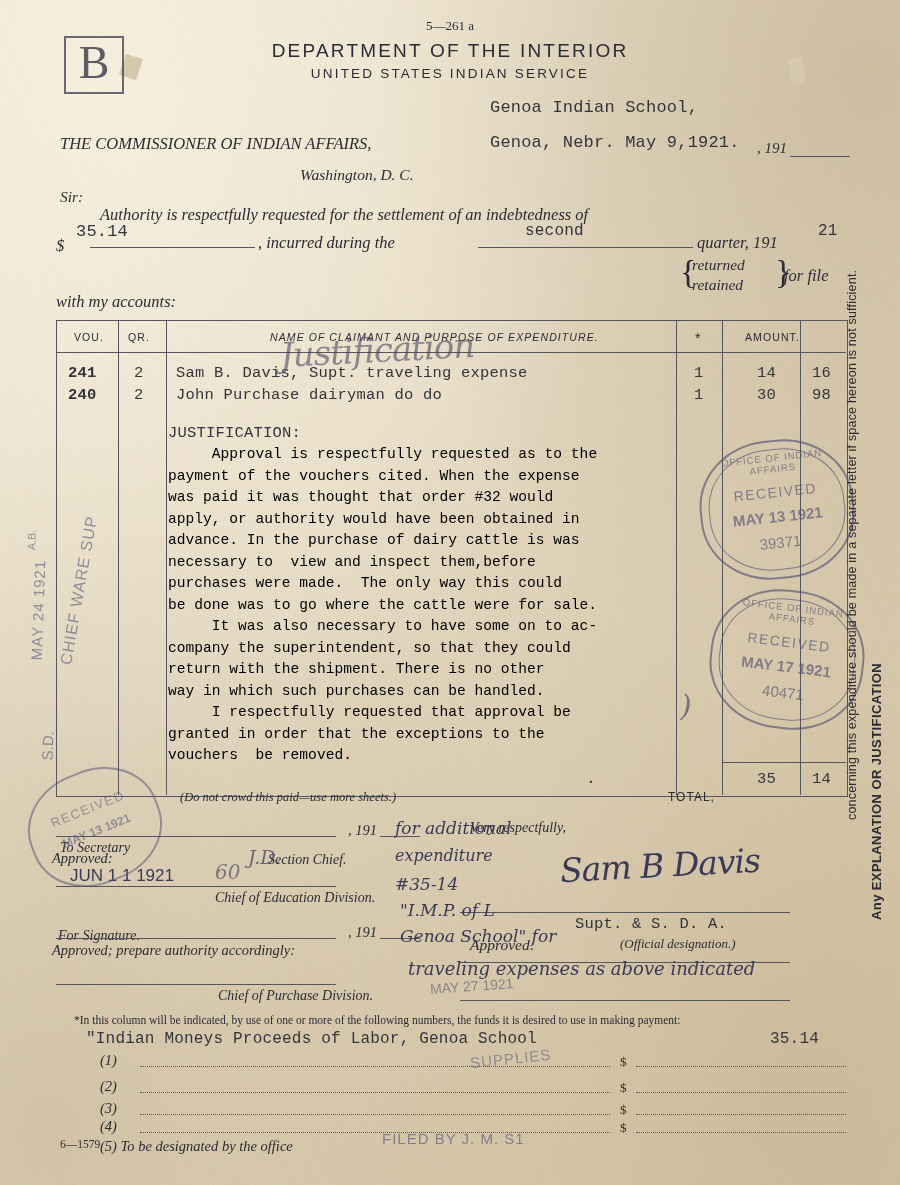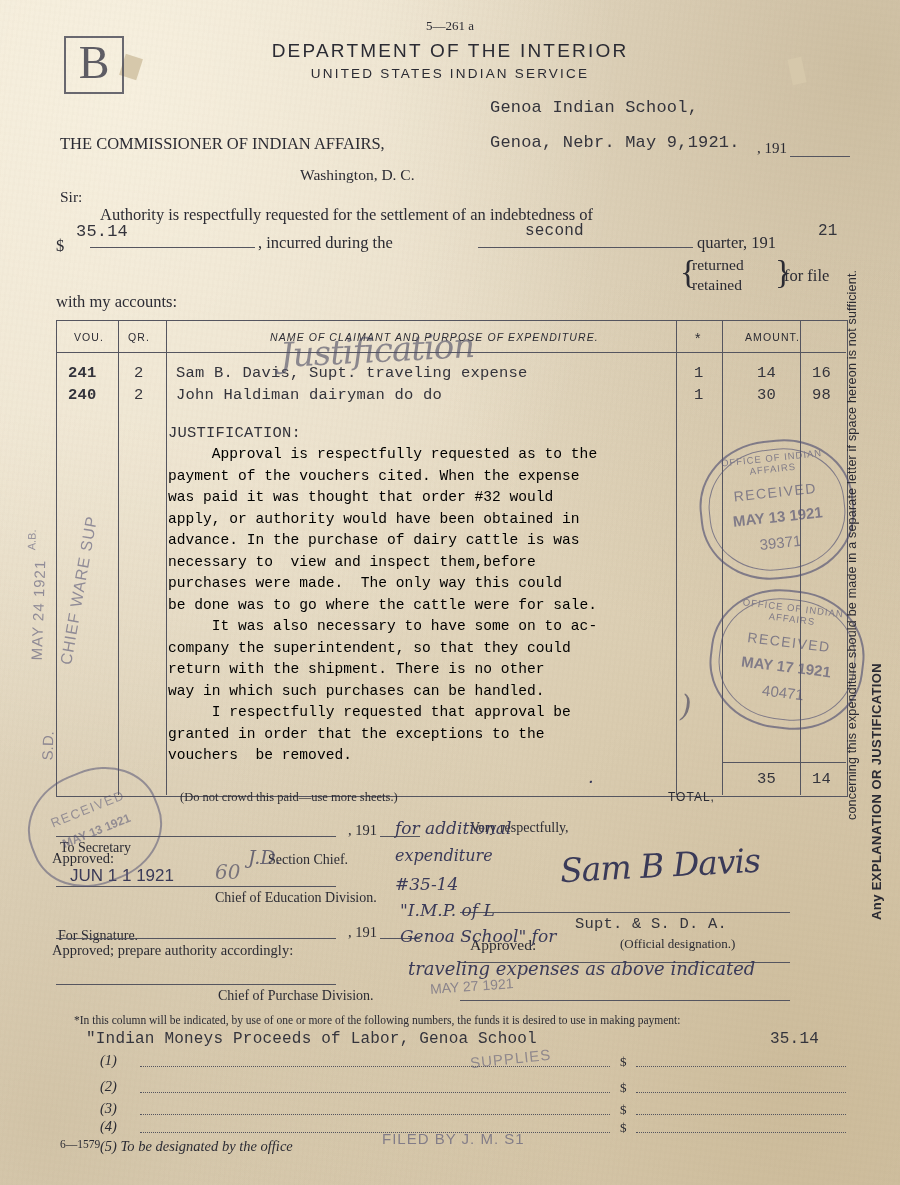--- a/index.html
+++ b/index.html
@@ -43,20 +43,21 @@
     pointer-events: none;
   }
 
   
   .typed {
     font-family: "Liberation Mono", monospace;
     letter-spacing: .2px;
     color: #34343c;
   }
   .ital {
+    font-style: italic;
     font-family: "Liberation Serif", serif;
   }
   .caps-head {
     font-family: "Liberation Sans", sans-serif;
     letter-spacing: 2.2px;
   }
   .abs { position: absolute; white-space: nowrap; }
 
   
   #form-number {
@@ -414,21 +415,21 @@
 
   <div class="abs typed row-vou" id="r1-vou">241</div>
   <div class="abs typed row-txt" id="r1-qr">2</div>
   <div class="abs typed row-txt" id="r1-name">Sam B. Davis,  Supt. traveling expense</div>
   <div class="abs typed row-txt" id="r1-star">1</div>
   <div class="abs typed row-txt" id="r1-d">14</div>
   <div class="abs typed row-txt" id="r1-c">16</div>
 
   <div class="abs typed row-vou" id="r2-vou">240</div>
   <div class="abs typed row-txt" id="r2-qr">2</div>
-  <div class="abs typed row-txt" id="r2-name">John Haldiman dairyman      do      do</div>
+  <div class="abs typed row-txt" id="r2-name">John Purchase dairyman      do      do</div>
   <div class="abs typed row-txt" id="r2-star">1</div>
   <div class="abs typed row-txt" id="r2-d">30</div>
   <div class="abs typed row-txt" id="r2-c">98</div>
 
   <div class="abs typed" id="just-head">JUSTIFICATION:</div>
   <div id="just-body">     Approval is respectfully requested as to the
 payment of the vouchers cited. When the expense
 was paid it was thought that order #32 would
 apply, or authority would have been obtained in
 advance. In the purchase of dairy cattle is was

